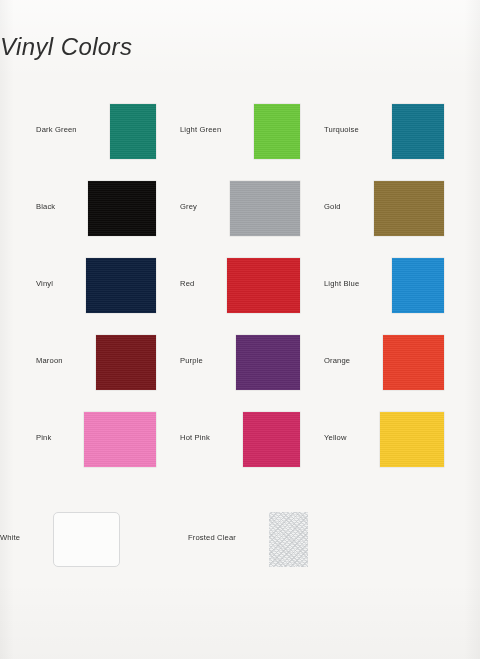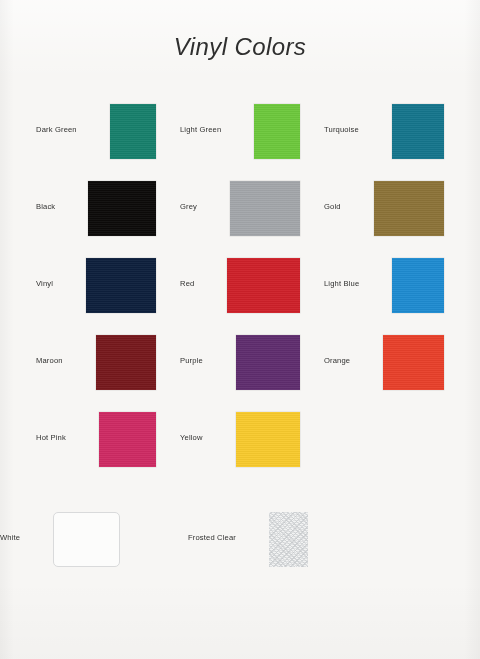--- a/index.html
+++ b/index.html
@@ -25,21 +25,21 @@
       linear-gradient(180deg, rgba(255,255,255,0.6) 0%, rgba(0,0,0,0.0) 12%,
                       rgba(0,0,0,0.0) 88%, rgba(0,0,0,0.02) 100%),
       #f7f6f4;
   }
 
   .title {
     position: absolute;
     top: 33px;
     left: 0;
     width: 480px;
-    text-align: center;
+    text-align: left;
     font-size: 24px;
     font-style: italic;
     font-weight: 400;
     letter-spacing: 0.4px;
     color: #2f2f2f;
   }
 
   .grid {
     position: absolute;
     top: 104px;
@@ -170,20 +170,24 @@
     <div class="swatch-cell">
       <div class="swatch-label">Purple</div>
       <div class="swatch-chip textured" style="background-color: rgb(95, 45, 110);"></div>
     </div>
     <div class="swatch-cell">
       <div class="swatch-label">Orange</div>
       <div class="swatch-chip textured" style="background-color: rgb(232, 64, 42);"></div>
     </div>
 
     <div class="swatch-cell">
+      <div class="swatch-label">Pink</div>
+      <div class="swatch-chip textured" style="background-color: rgb(240, 126, 189);"></div>
+    </div>
+    <div class="swatch-cell">
       <div class="swatch-label">Hot Pink</div>
       <div class="swatch-chip textured" style="background-color: rgb(206, 42, 99);"></div>
     </div>
     <div class="swatch-cell">
       <div class="swatch-label">Yellow</div>
       <div class="swatch-chip textured" style="background-color: rgb(248, 202, 45);"></div>
     </div>
 
   </div>
 

